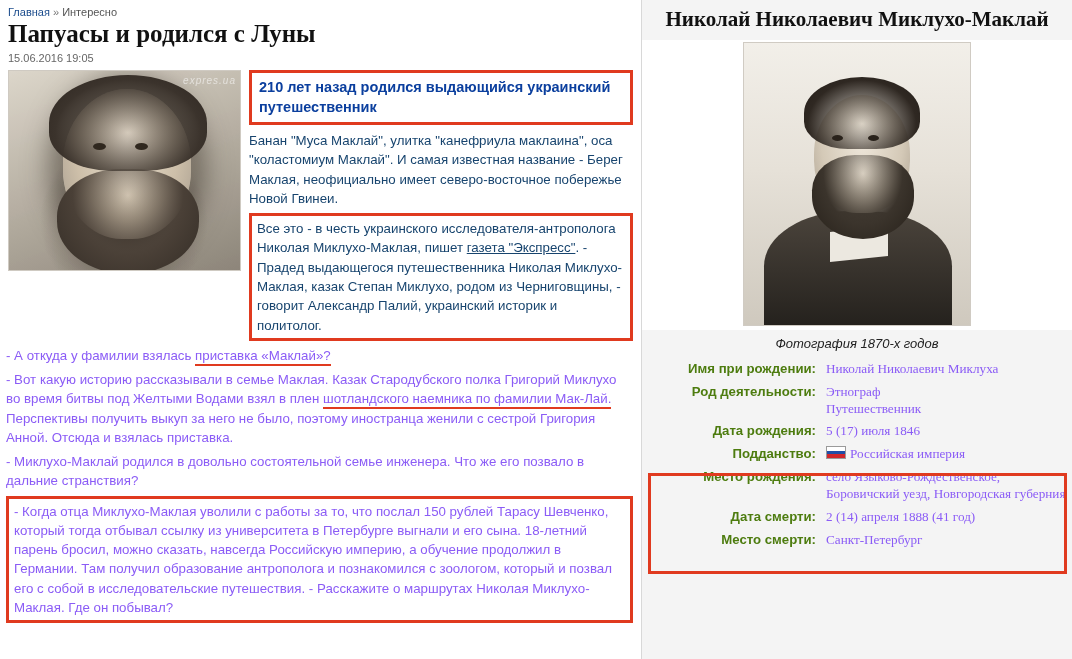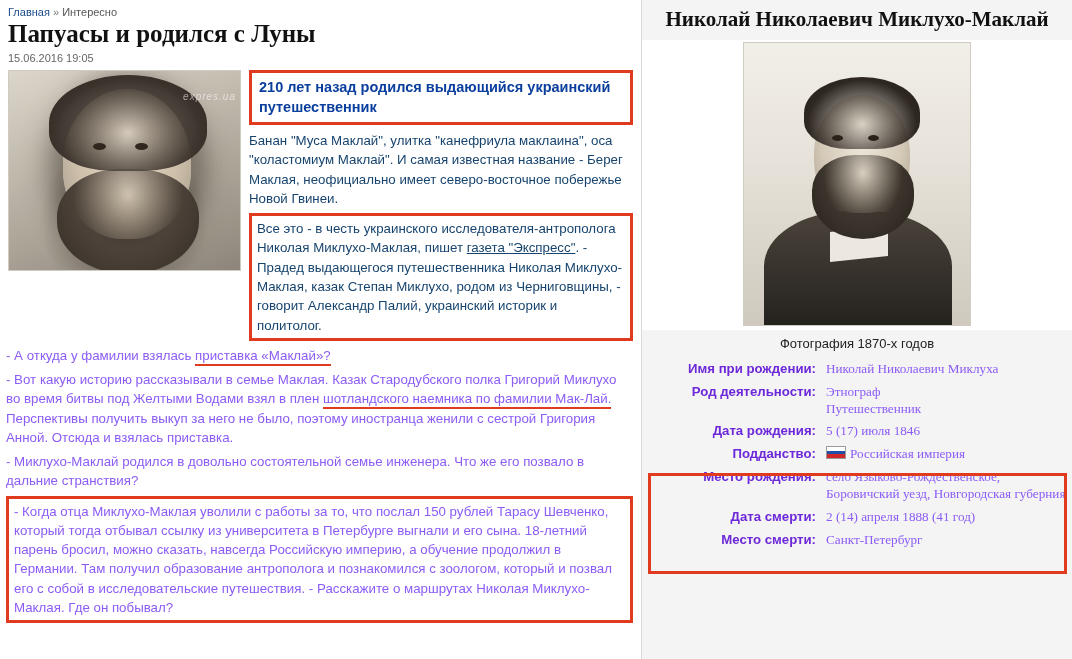--- a/index.html
+++ b/index.html
@@ -108,21 +108,21 @@
     width: 13px; height: 7px;
     border-radius: 50%;
     background: #30281f;
     top: 72px;
   }
   .photo .eyeL { left: 84px; }
   .photo .eyeR { left: 126px; }
   .photo .watermark {
     position: absolute;
     right: 4px;
-    top: 20px;
+    top: 4px;
     font-size: 10px;
     color: rgba(255,255,255,0.55);
     font-style: italic;
     letter-spacing: 1px;
   }
   .lead {
     border: 3px solid #e03a1f;
     padding: 5px 7px;
     margin: 0 0 6px 0;
     overflow: hidden;
@@ -236,38 +236,39 @@
     top: 92px;
   }
   .ib-photo .eyeL2 { left: 88px; }
   .ib-photo .eyeR2 { left: 124px; }
   .ib-caption {
     text-align: center;
     font-size: 13px;
     padding: 6px 0 7px 0;
     color: #222;
     background: #f4f4f4;
+    font-style: italic;
   }
   table.ib {
     width: 100%;
     border-collapse: collapse;
     background: #f4f4f4;
   }
   table.ib td {
     vertical-align: top;
     padding: 3px 6px 3px 4px;
     font-size: 13.2px;
     line-height: 1.28;
   }
   table.ib td.k {
     text-align: right;
     font-weight: bold;
     width: 170px;
     white-space: nowrap;
-    color: #6d28d9;
+    color: #4d7c0f;
   }
   table.ib td.v {
     color: #8b5cf6;
     font-family: Liberation Serif, serif;
   }
   .ib-highlight {
     position: absolute;
     left: 6px;
     top: 473px;
     width: 419px;

